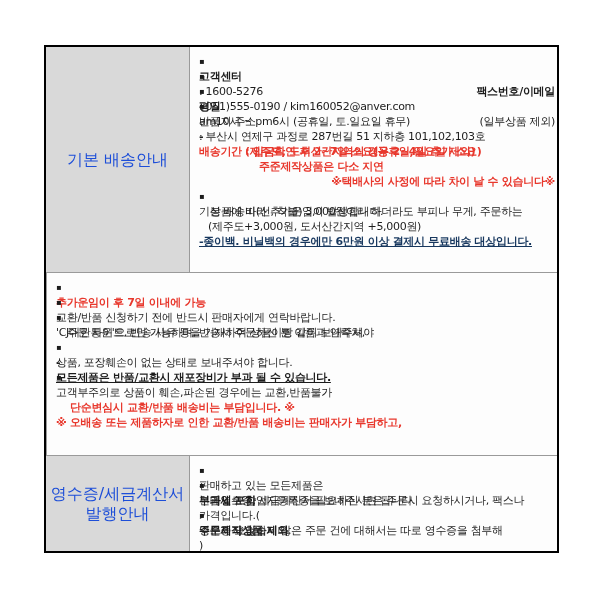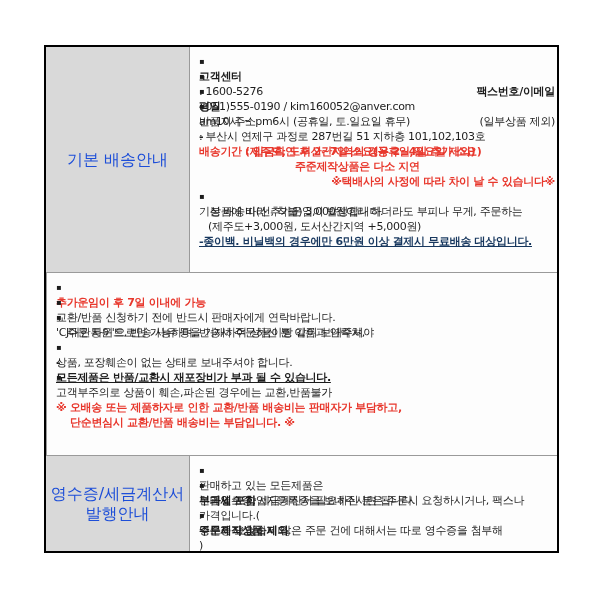--- a/index.html
+++ b/index.html
@@ -67,21 +67,21 @@
           <div class="line"><div class="sq">▪</div><div style="font-weight: bold; text-align: right;">팩스번호/이메일</div><div> : 051)555-0190 / kim160052@anver.com</div></div>
           <div class="line"><div class="sq">▪</div><div style="font-weight: bold;">평일</div><div> am10시 ~ pm6시 (공휴일, 토.일요일 휴무)</div></div>
           <div class="line"><div class="sq">▪</div><div style="font-weight: normal;">반품지 주소</div><div> : 부산시 연제구 과정로 287번길 51 지하층 101,102,103호</div></div>
           <div class="line" style="margin-left: 62px; text-align: right;">
             <div>(일부상품 제외)</div>
           </div>
           <div class="line"><div class="dash">-</div><div style="font-weight: bold; color: rgb(232, 56, 45);">배송기간 : 입금확인 후 2~7일 소요(공휴일,일요일 제외)</div></div>
           <div class="line" style="margin-left: 46px;">
             <div style="font-weight: bold; color: rgb(232, 56, 45);">(제주도, 도서산간지역의 경우 2~4일 추가 소요)</div>
           </div>
-          <div class="line" style="margin-left: 96px;">
+          <div class="line" style="margin-left: 60px;">
             <div style="font-weight: bold; color: rgb(232, 56, 45);">주준제작상품은 다소 지연</div>
           </div>
           <div class="line" style="margin-left: 52px;">
             <div style="font-weight: bold; color: rgb(232, 56, 45); text-align: right;">※택배사의 사정에 따라 차이 날 수 있습니다※</div>
           </div>
           <div class="line"><div class="sq">▪</div><div>기본 배송비(선, 착불) 3,000원이라 하더라도 부피나 무게, 주문하는</div></div>
           <div class="line" style="margin-left: 11px;">
             <div>상품에 따라 추가운임이 발생합니다.</div>
           </div>
           <div class="line" style="margin-left: 9px;">
@@ -97,25 +97,25 @@
           <div class="line"><div class="sq">▪</div><div style="font-weight: bold; color: rgb(232, 56, 45);">추가운임이 후 7일 이내에 가능</div></div>
           <div class="line"><div class="sq">▪</div><div>교환/반품 신청하기 전에 반드시 판매자에게 연락바랍니다.</div></div>
           <div class="line"><div class="sq">▪</div><div>'CJ대한통운'으로만 가능하며, 반송시 주문하신 분 이름과 연락처,</div></div>
           <div class="line" style="margin-left: 11px;">
             <div>주문 사이트, 반송 사유 등을 기재하여 상품이랑 같이 보내주셔야</div>
           </div>
           <div class="line"><div class="sq">▪</div><div>상품, 포장훼손이 없는 상태로 보내주셔야 합니다.</div></div>
           <div class="line"><div class="dash">-</div><div style="font-weight: bold; text-decoration: underline;">모든제품은 반품/교환시 재포장비가 부과 될 수 있습니다.</div></div>
           <div class="line"><div class="sq">▪</div><div>고객부주의로 상품이 훼손,파손된 경우에는 교환,반품불가</div></div>
           <div class="line spacer"></div>
+          <div class="line" style="margin-left: 14px;">
+            <div style="font-weight: bold; color: rgb(232, 56, 45);">단순변심시 교환/반품 배송비는 부담입니다. ※</div>
+          </div>
           <div class="line">
             <div style="font-weight: bold; color: rgb(232, 56, 45);">※ 오배송 또는 제품하자로 인한 교환/반품 배송비는 판매자가 부담하고,</div>
-          </div>
-          <div class="line" style="margin-left: 14px;">
-            <div style="font-weight: bold; color: rgb(232, 56, 45);">단순변심시 교환/반품 배송비는 부담입니다. ※</div>
           </div>
         </div>
       </div>
       <div class="row" style="height: 95px;">
         <div class="hcell">
           <div class="hline">영수증/세금계산서</div>
           <div class="hline">발행안내</div>
         </div>
         <div class="ccell">
           <div class="line"><div class="sq">▪</div><div>판매하고 있는 모든제품은 </div><div style="font-weight: bold;">부과세 포함</div><div> 가격입니다.(</div><div style="font-weight: bold;">주문제작상품 제외</div><div>)</div></div>

